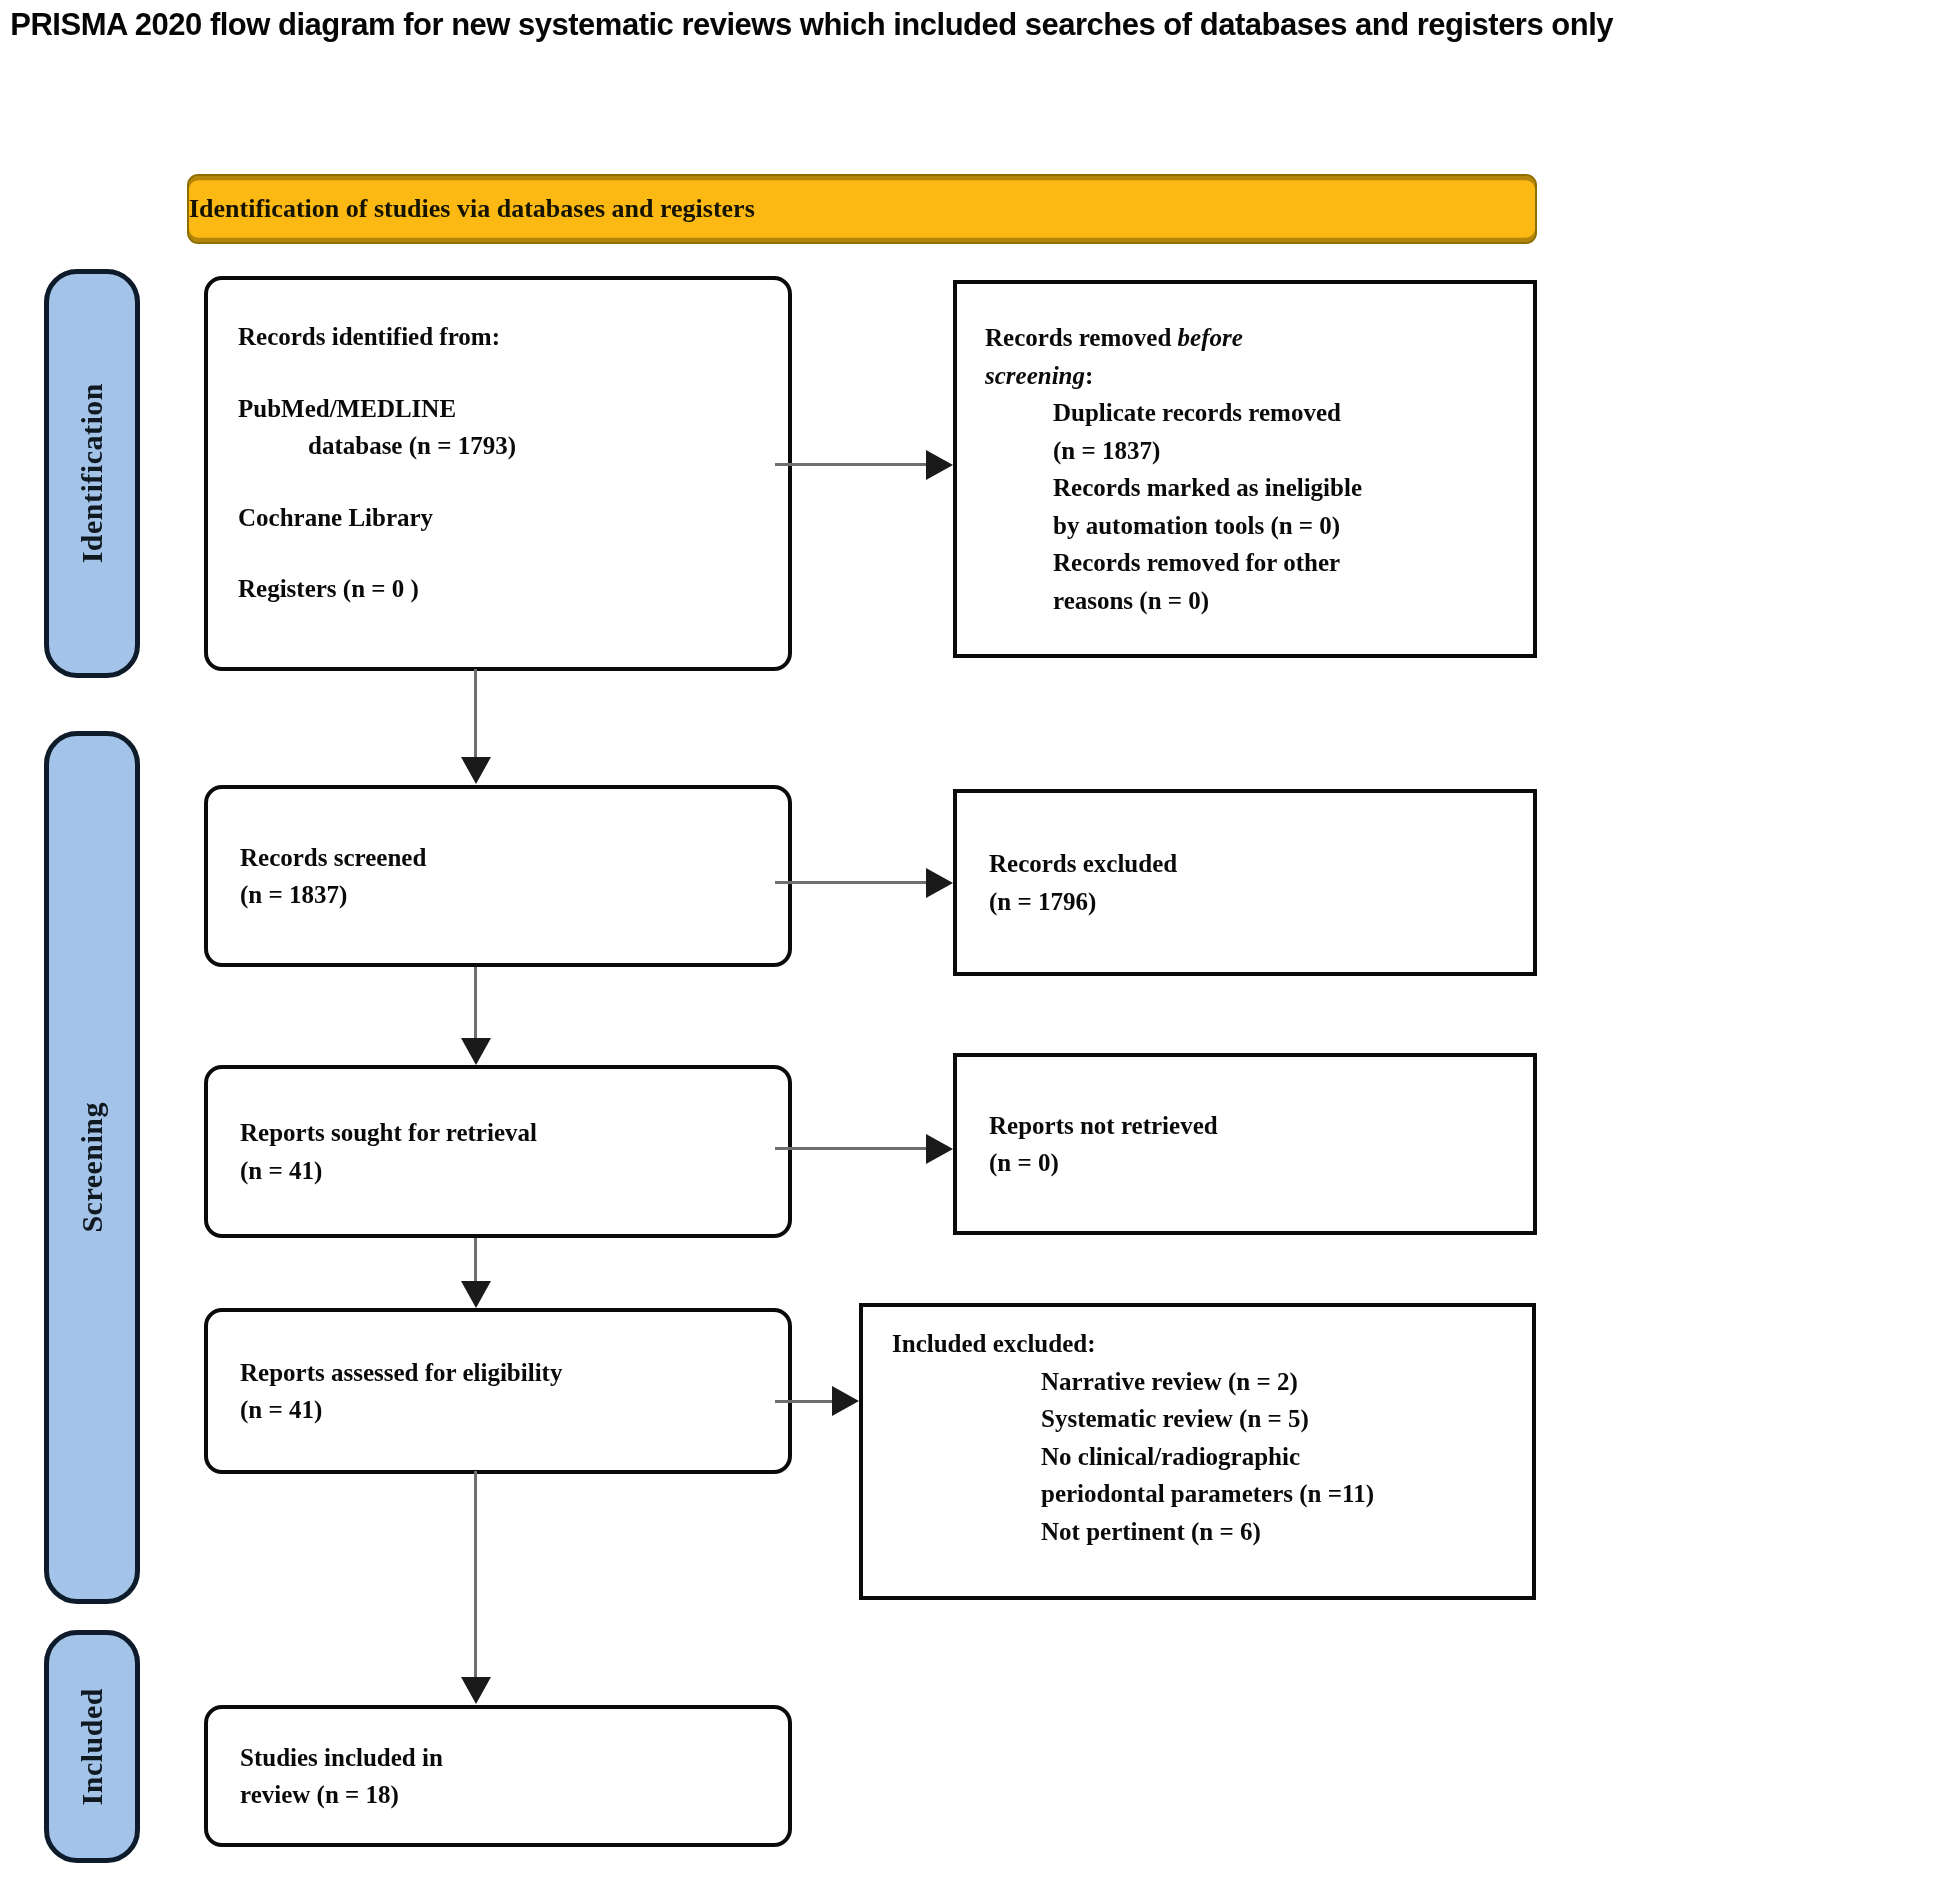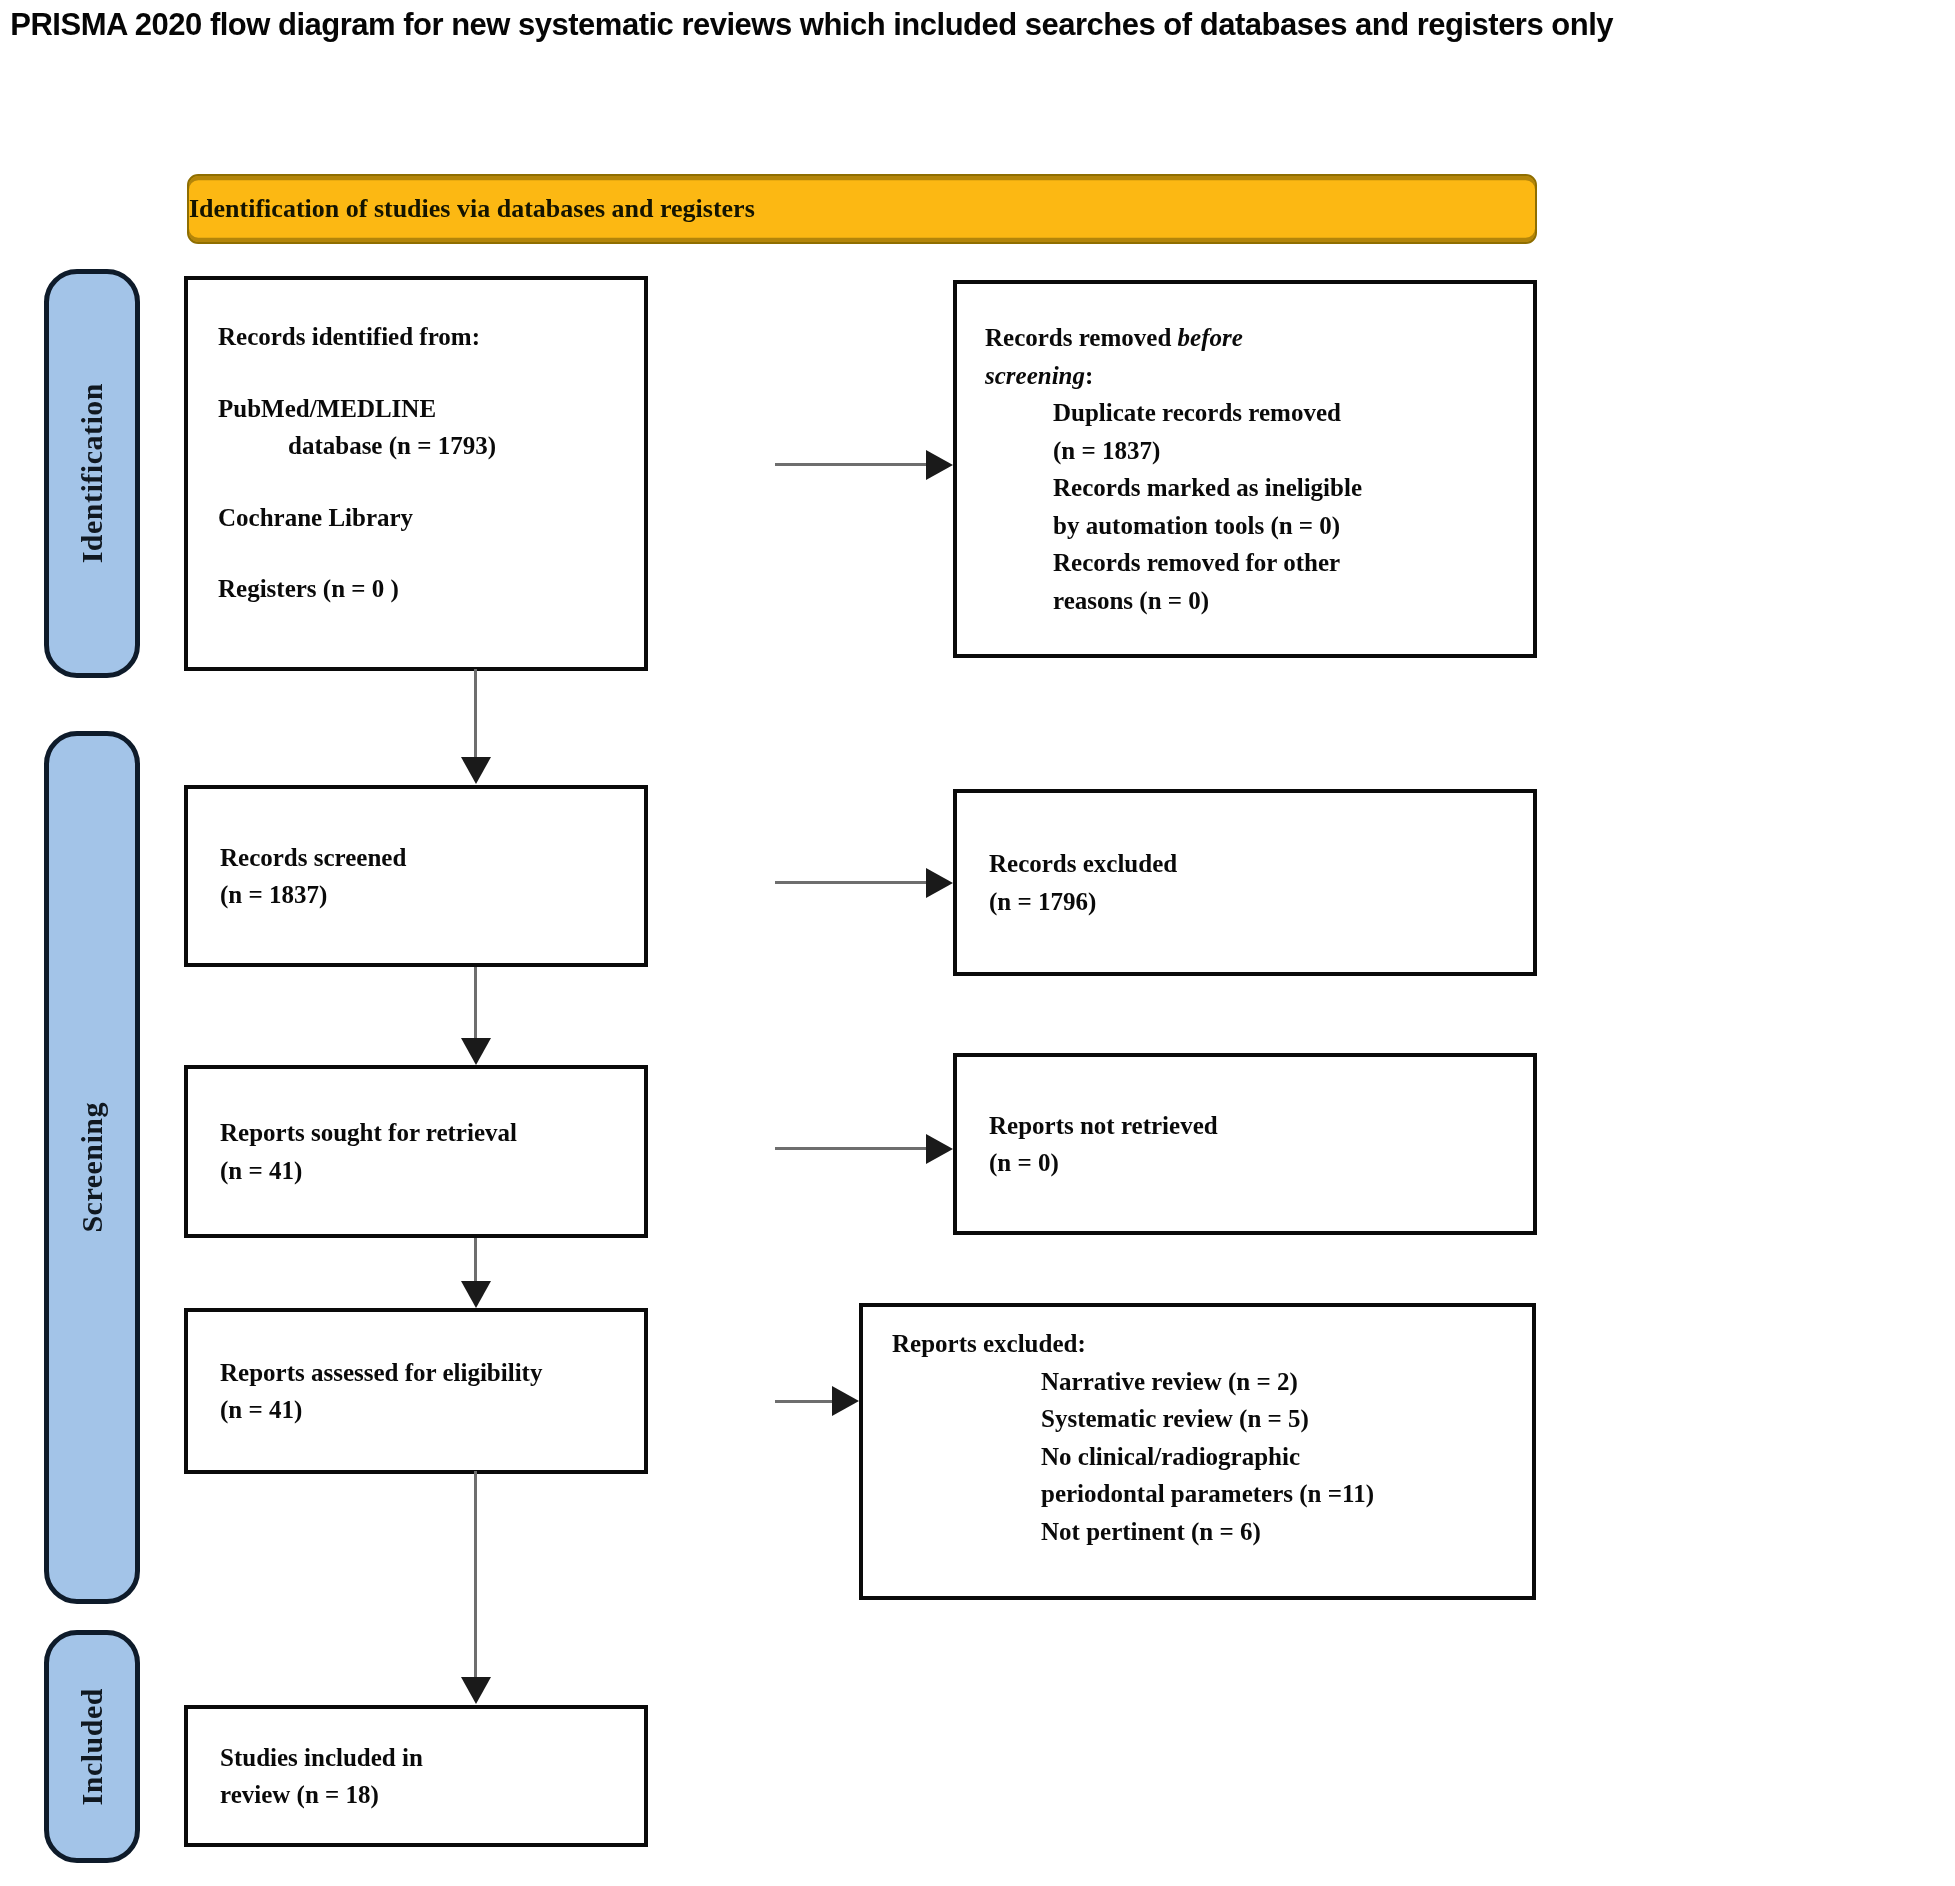--- a/index.html
+++ b/index.html
@@ -51,21 +51,21 @@
   }
   .stage-identification { top:269px;  height:409px;  }
   .stage-screening      { top:731px; height:873px; }
   .stage-included       { top:1630px; height:233px;  }
   .fbox {
     position:absolute; background:#fff;
     border:4.2px solid var(--box-border);
     font-weight:bold; font-size:25px; line-height:1.5; color:var(--box-text);
   }
   .pre { white-space:pre-line; }
-  .col-left  { left:184px;  width:464px; }
+  .col-left  { left:204px;  width:588px;border-radius:18px; }
   .col-right { left:953px; width:584px; }
   .box-identified { top:276px;  height:395px; padding:38px 18.7px 14px 30px; }
   .box-removed    { top:280px;  height:378px; padding:35px 16px 11.2px 28px; }
   .box-screened   { top:785px; height:182px; }
   .box-excluded   { top:789px; height:187px; }
   .box-sought     { top:1065px; height:173px; }
   .box-notretr    { top:1053px; height:182px; }
   .box-assessed   { top:1308px; height:166px; }
   .box-repexcl    { left:859px; width:677px; top:1303px; height:297px; padding:18px 12px 9.3px 29px; }
   .box-included   { top:1705px; height:142px; }
@@ -154,21 +154,21 @@
     <div class="pre">Reports not retrieved
 (n = 0)</div>
   </div>
 
   <div class="fbox col-left box-assessed centerbox">
     <div class="pre">Reports assessed for eligibility
 (n = 41)</div>
   </div>
 
   <div class="fbox box-repexcl">
-    <div>Reports excluded:</div>
+    <div>Included excluded:</div>
     <div class="sublist-repexcl">
       <div class="subitem pre">Narrative review (n = 2)</div>
       <div class="subitem pre">Systematic review (n = 5)</div>
       <div class="subitem pre">No clinical/radiographic
 periodontal parameters (n =11)</div>
       <div class="subitem pre">Not pertinent (n = 6)</div>
     </div>
   </div>
 
   <div class="fbox col-left box-included centerbox">

